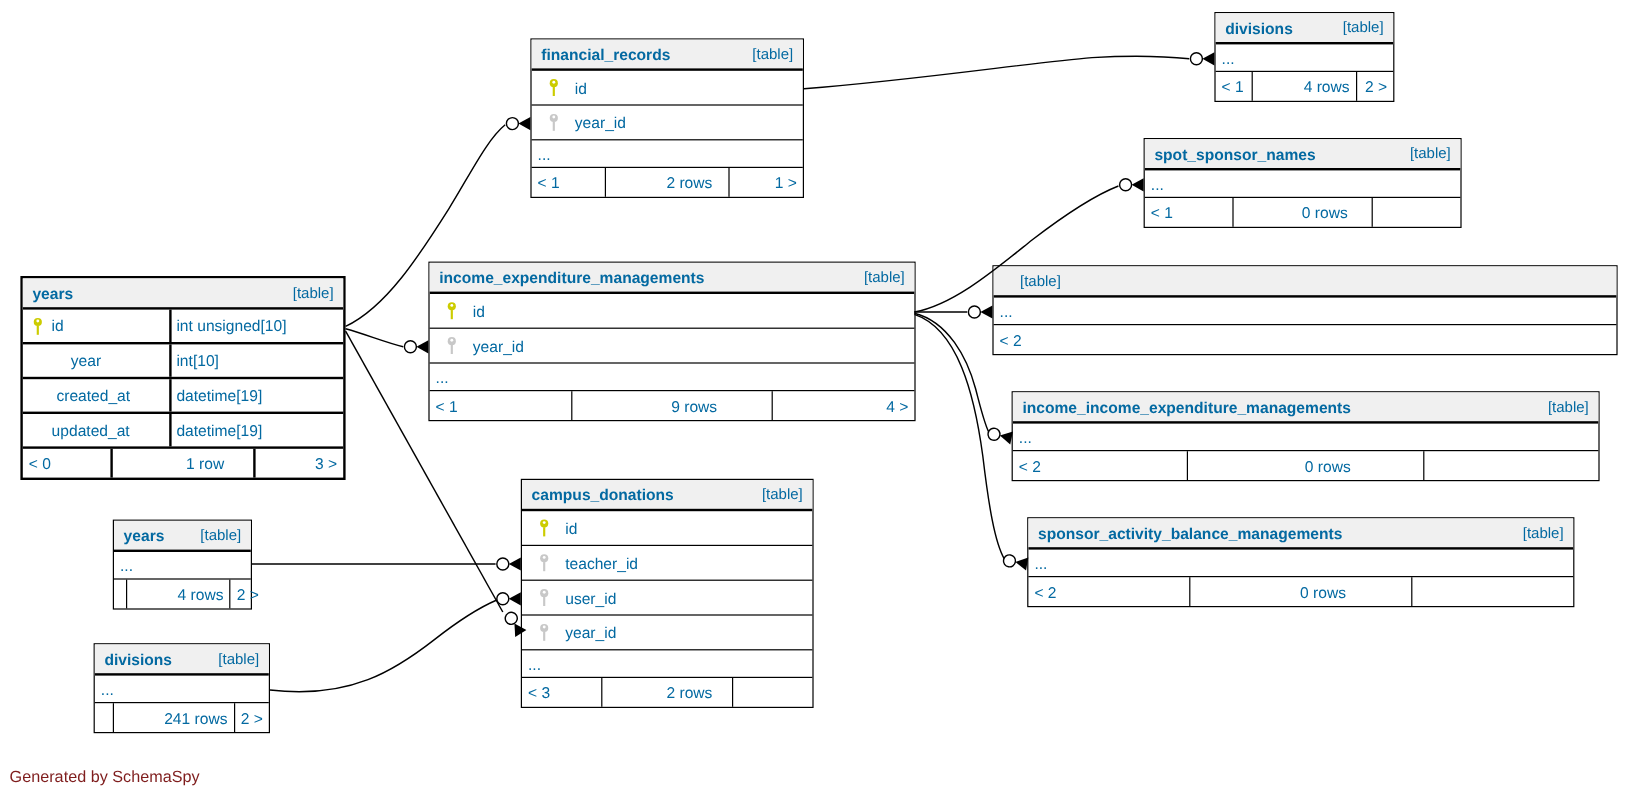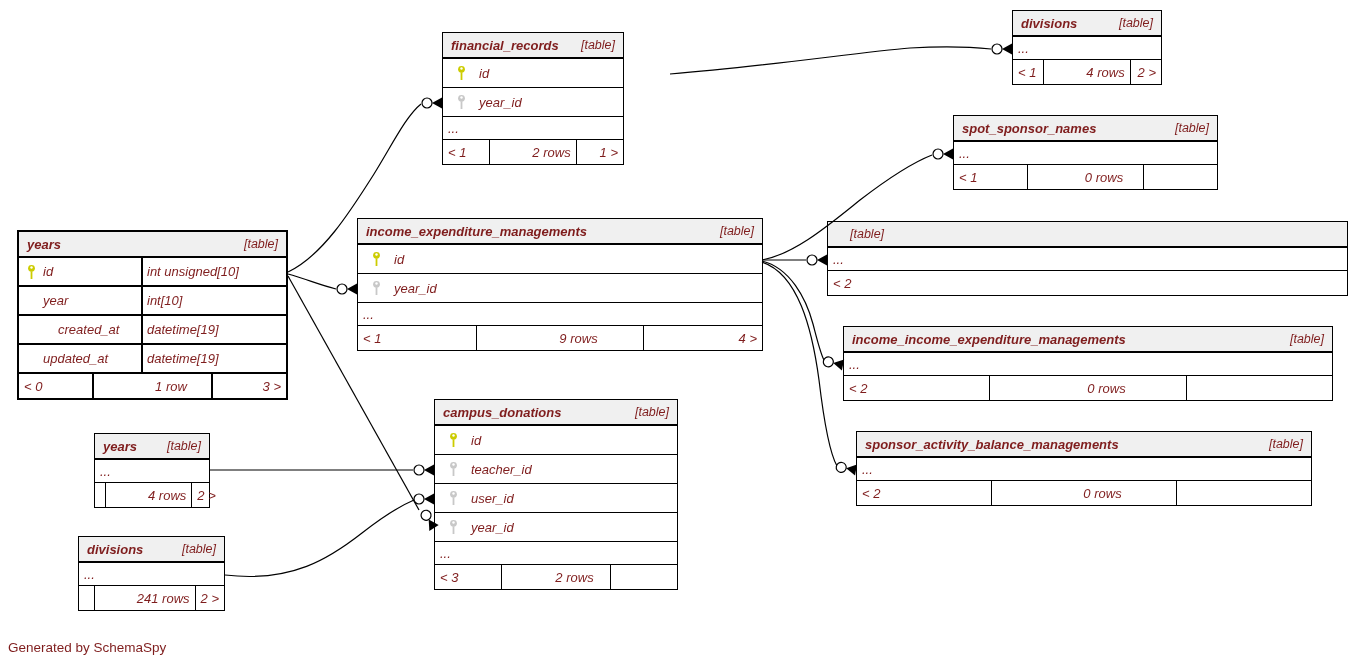--- a/index.html
+++ b/index.html
@@ -1,18 +1,18 @@
 <!DOCTYPE html>
 <html><head>
 <meta charset="utf-8">
 <style>
   html,body { margin:0; padding:0; background:#ffffff; font-family:"Liberation Sans", sans-serif; }
   .canvas { position:relative; width:1363px; height:669px; background:#ffffff; overflow:hidden; }
   svg.wires { position:absolute; left:0; top:0; pointer-events:none; }
-  .db-table { position:absolute; box-sizing:border-box; border:1px solid #000; background:#fff; color:#7f1d1d; font-size:13px;font-style:italic; }
+  .db-table { position:absolute; box-sizing:border-box; border:1px solid #000; background:#fff; color:#0369a1; font-size:13px; }
   .db-table.emphasis { border-width:2px; }
   .tbl-header { display:flex; justify-content:space-between; align-items:center; background:#f0f0f0; border-bottom:2px solid #000; padding:0 8px; height:26px; box-sizing:border-box; white-space:nowrap; }
   .emphasis .tbl-header { border-bottom-width:2px; }
   .tbl-name { font-weight:bold; font-size:13px; }
   .tbl-badge { font-size:12.5px; margin-left:14px; font-weight:normal; }
   .tbl-row { display:flex; align-items:center; border-bottom:1px solid #000; height:29px; box-sizing:border-box; }
   .emphasis .tbl-row { border-bottom-width:2px; }
   .key-slot { width:36px; display:flex; justify-content:center; align-items:center; flex:0 0 auto; }
   .compact .key-slot { width:24px; }
   .col-name { white-space:nowrap; }
@@ -24,21 +24,21 @@
   .tbl-footer .cell.mid { justify-content:center; border-left:1px solid #000; border-right:1px solid #000;padding-left:42px; }
   .emphasis .tbl-footer .cell.mid { border-left-width:2px; border-right-width:2px; }
   .tbl-footer .cell.right { justify-content:flex-end; }
   .diagram-caption { position:absolute; left:8px; top:640px; font-size:13.5px; color:#7f1d1d; }
 </style>
 </head>
 <body>
 
 <div class="canvas">
   <div id="tables-root">
-      <div class="db-table" style="left: 442px; top: 32px; width: 182px;">
+      <div class="db-table" style="left: 442px; top: 32px; width: 228px;">
         <div class="tbl-header">
           <span class="tbl-name">financial_records</span>
           <span class="tbl-badge">[table]</span>
         </div>
         <div class="tbl-row">
           <span class="key-slot">
             <svg width="11" height="16" viewBox="0 0 11 16">
               <circle cx="5.5" cy="4.3" r="3.4" fill="#cccc00"></circle>
               <circle cx="5.5" cy="3.5" r="1.2" fill="#ffffff"></circle>
               <rect x="4.6" y="7.4" width="1.8" height="7.6" fill="#cccc00"></rect>
@@ -102,26 +102,26 @@
           <span class="key-slot">
             <svg width="11" height="16" viewBox="0 0 11 16">
               <circle cx="5.5" cy="4.3" r="3.4" fill="#cccc00"></circle>
               <circle cx="5.5" cy="3.5" r="1.2" fill="#ffffff"></circle>
               <rect x="4.6" y="7.4" width="1.8" height="7.6" fill="#cccc00"></rect>
             </svg>
           </span>
           <span class="col-name">id</span>
           <span class="col-type" style="margin-left:auto; max-width:135px; min-width:131px">int unsigned[10]</span>
         </div>
-        <div class="tbl-row" style="padding-left: 0px; text-align: center;">
+        <div class="tbl-row" style="padding-left: 16px; text-align: center;">
           <span class="key-slot"></span>
           <span class="col-name">year</span>
           <span class="col-type" style="margin-left:auto; max-width:135px; min-width:131px">int[10]</span>
         </div>
-        <div class="tbl-row" style="padding-left: 15px;">
+        <div class="tbl-row" style="padding-left: 4px;">
           <span class="key-slot"></span>
           <span class="col-name">created_at</span>
           <span class="col-type" style="margin-left:auto; max-width:135px; min-width:131px">datetime[19]</span>
         </div>
         <div class="tbl-row" style="padding-left: 0px;">
           <span class="key-slot"></span>
           <span class="col-name">updated_at</span>
           <span class="col-type" style="margin-left:auto; max-width:135px; min-width:131px">datetime[19]</span>
         </div>
         <div class="tbl-footer">

